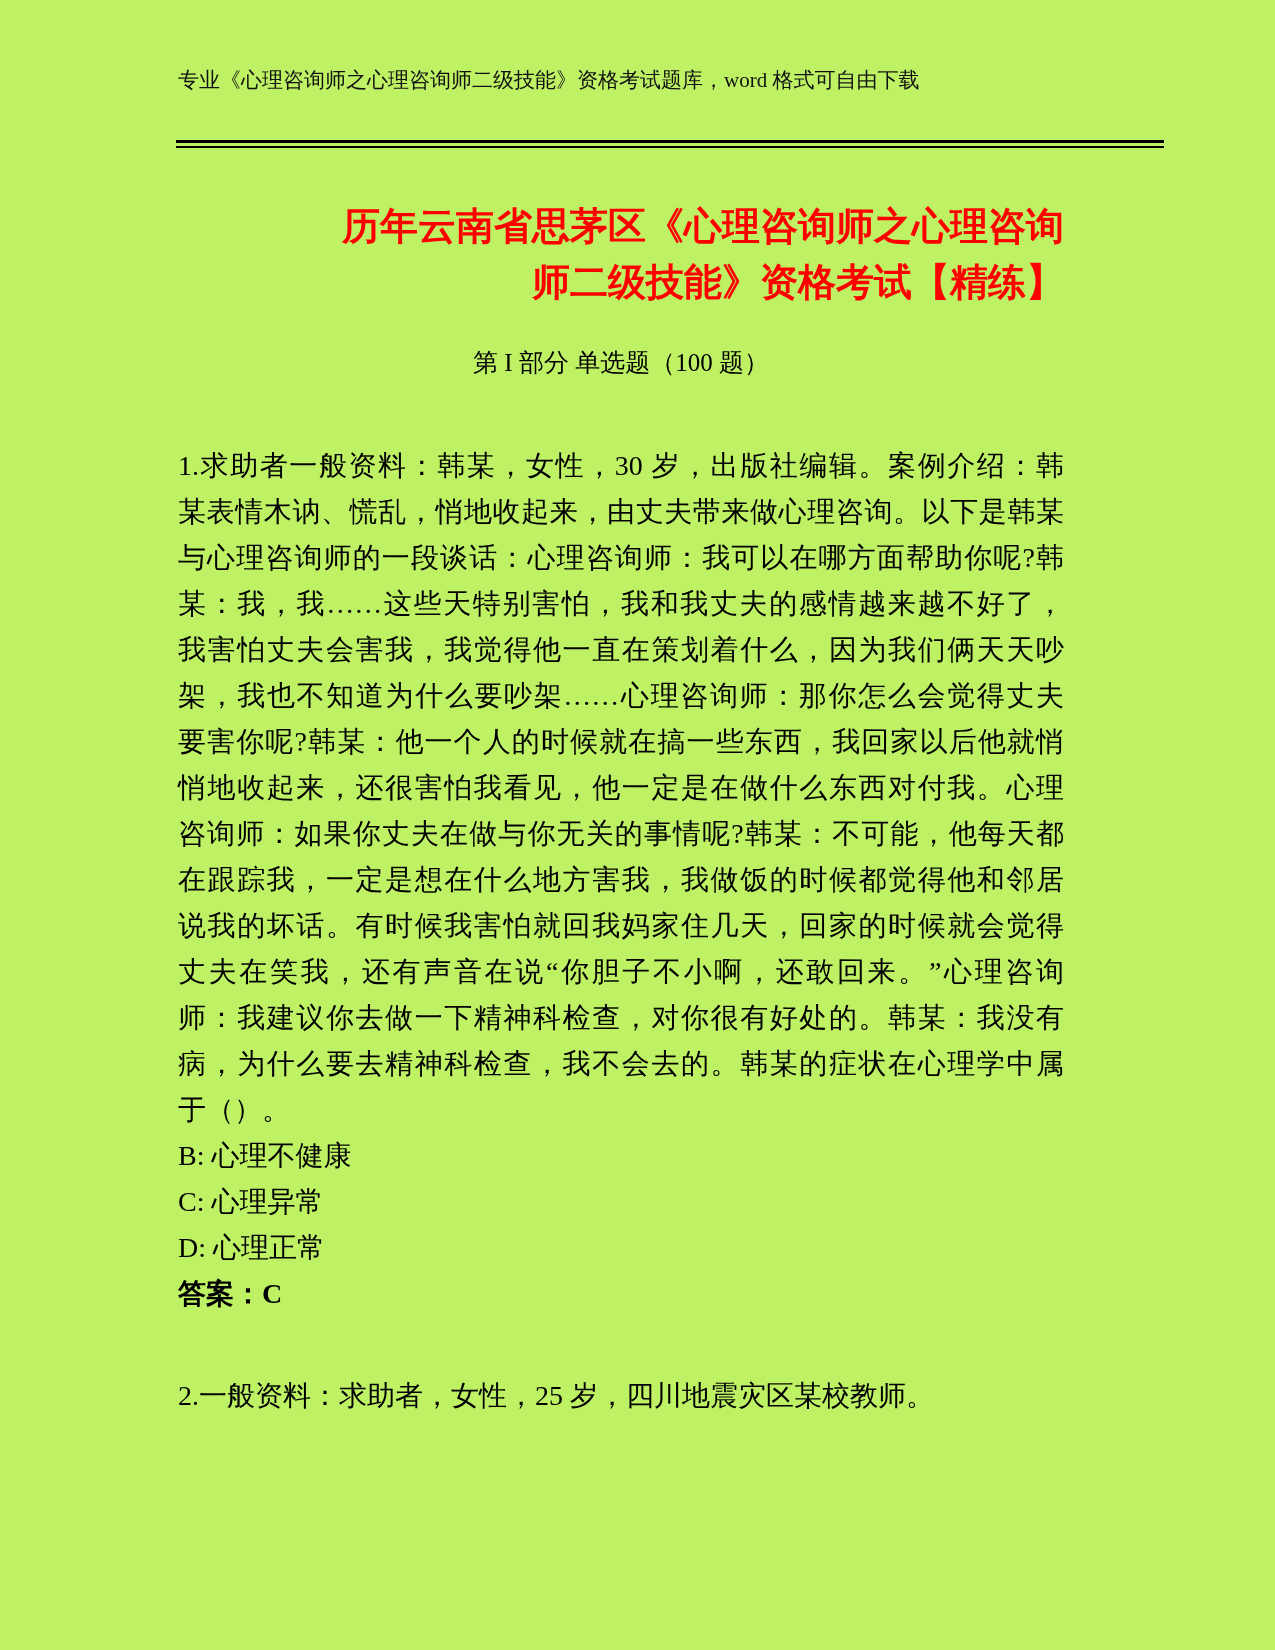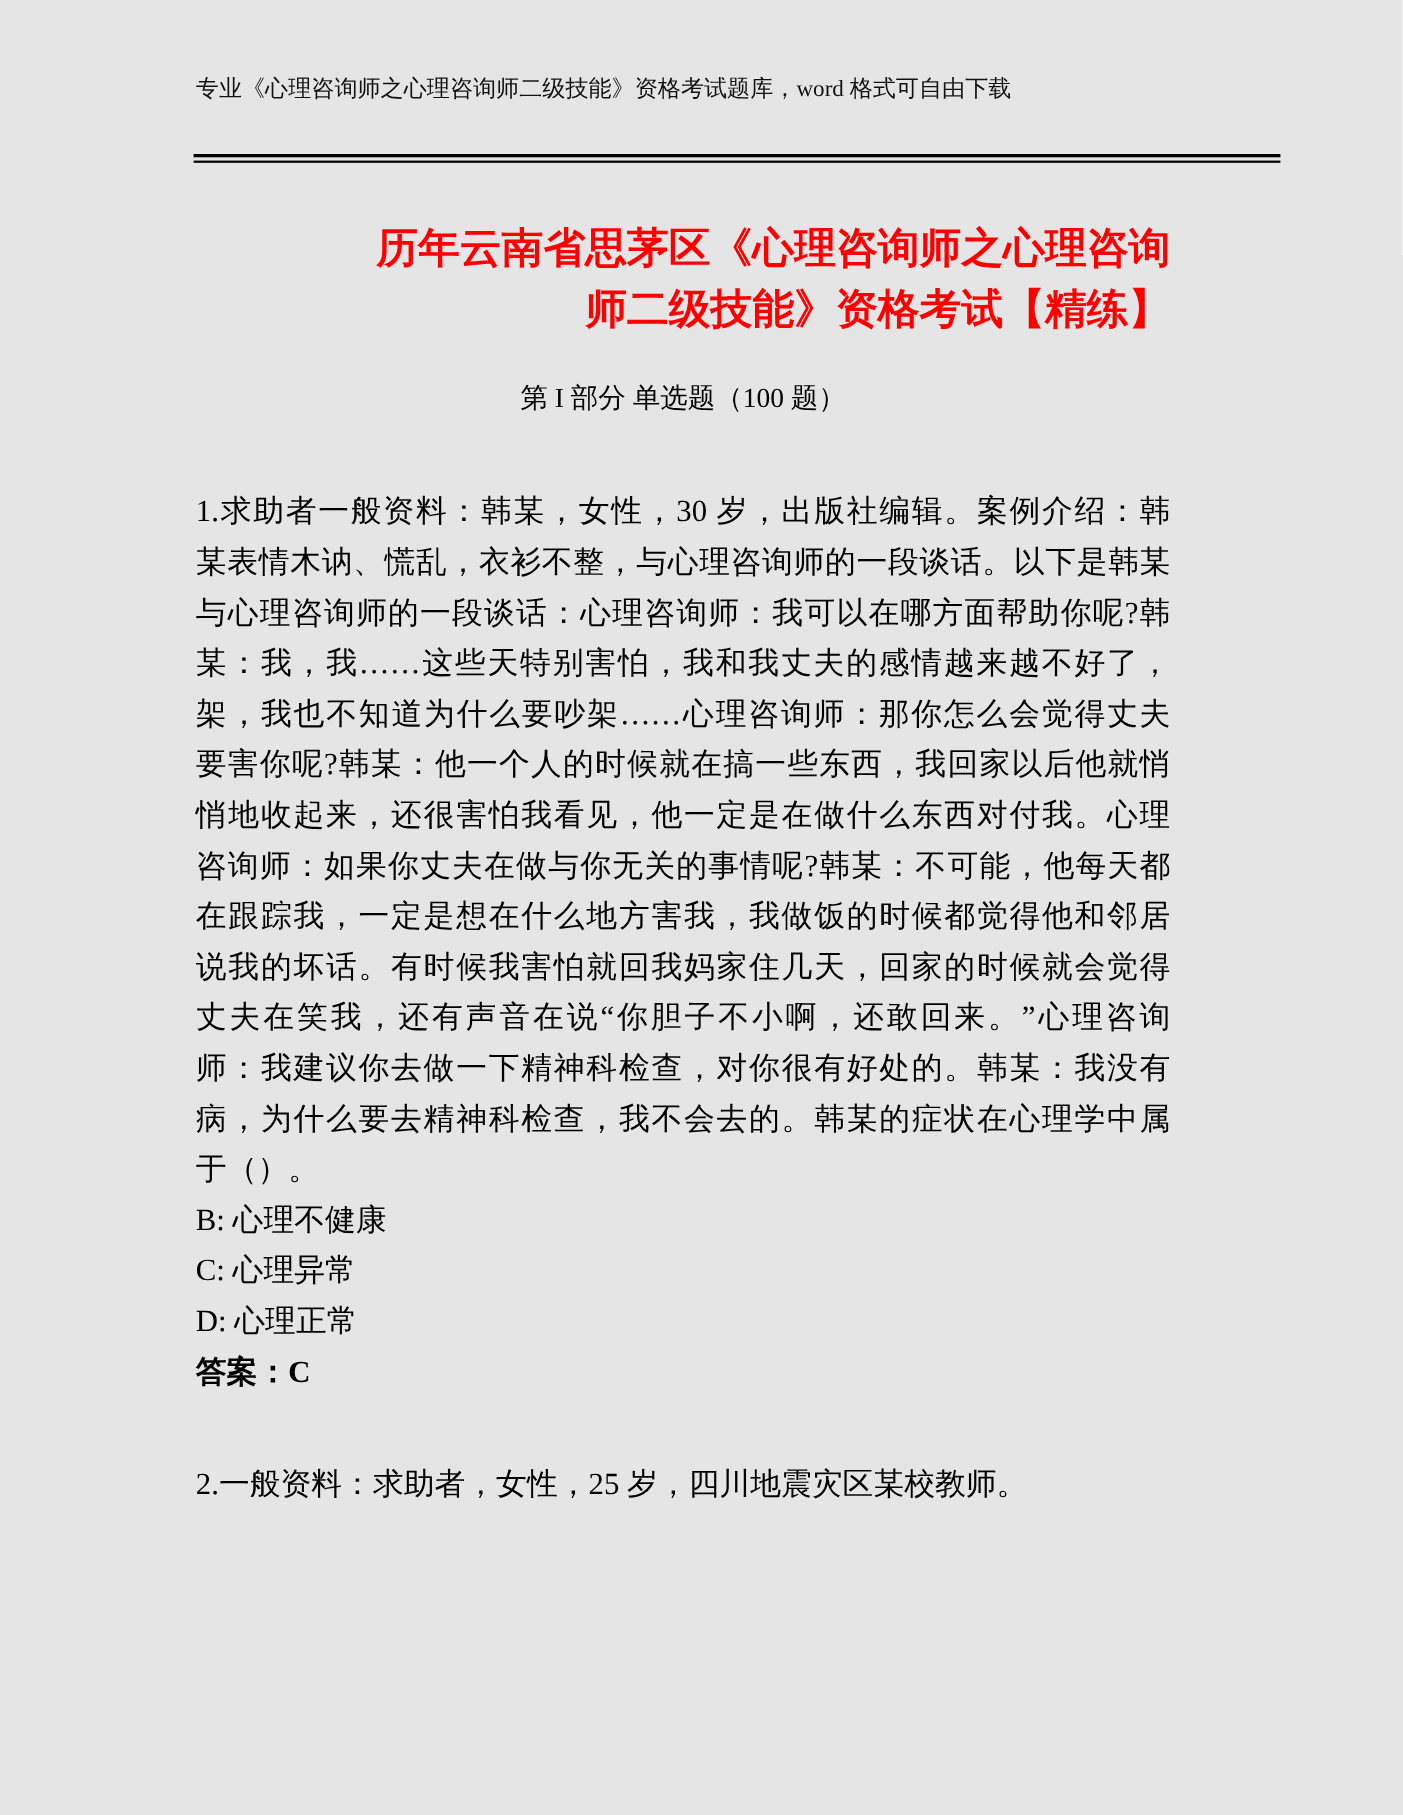--- a/index.html
+++ b/index.html
@@ -4,21 +4,21 @@
 <style>
   html, body {
     margin: 0;
     padding: 0;
     background: #ffffff;
   }
   .page {
     position: relative;
     width: 1275px;
     height: 1650px;
-    background: #e5e5e5;
+    background: #bef264;
     color: #000000;
     font-family: "Liberation Serif", "DejaVu Serif", serif;
     overflow: hidden;
   }
   .header-note {
     margin: 60px 0 0 178px;
     width: 886px;
     font-size: 21px;
     line-height: 40px;
     color: #111111;
@@ -95,26 +95,27 @@
       <div class="title-line">师二级技能》资格考试【精练】</div>
     </h1>
 
   <h2 class="section-heading">第 I 部分 单选题（100 题）</h2>
 
   <div class="question">
     <div class="q-text">
 
         <div class="qline">1.求助者一般资料：韩某，女性，30 岁，出版社编辑。案例介绍：韩</div>
 
-        <div class="qline">某表情木讷、慌乱，衣衫不整，与心理咨询师的一段谈话。以下是韩某</div>
+        <div class="qline">某表情木讷、慌乱，悄地收起来，由丈夫带来做心理咨询。以下是韩某</div>
 
         <div class="qline">与心理咨询师的一段谈话：心理咨询师：我可以在哪方面帮助你呢?韩</div>
 
         <div class="qline">某：我，我……这些天特别害怕，我和我丈夫的感情越来越不好了，</div>
 
+        <div class="qline">我害怕丈夫会害我，我觉得他一直在策划着什么，因为我们俩天天吵</div>
 
         <div class="qline">架，我也不知道为什么要吵架……心理咨询师：那你怎么会觉得丈夫</div>
 
         <div class="qline">要害你呢?韩某：他一个人的时候就在搞一些东西，我回家以后他就悄</div>
 
         <div class="qline">悄地收起来，还很害怕我看见，他一定是在做什么东西对付我。心理</div>
 
         <div class="qline">咨询师：如果你丈夫在做与你无关的事情呢?韩某：不可能，他每天都</div>
 
         <div class="qline">在跟踪我，一定是想在什么地方害我，我做饭的时候都觉得他和邻居</div>

